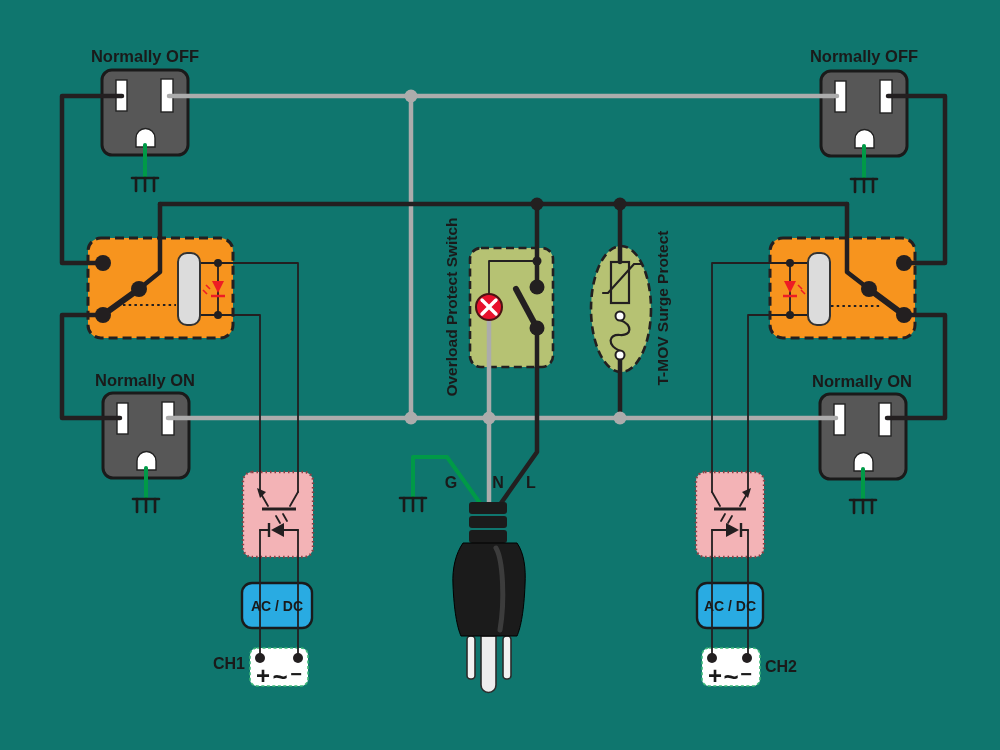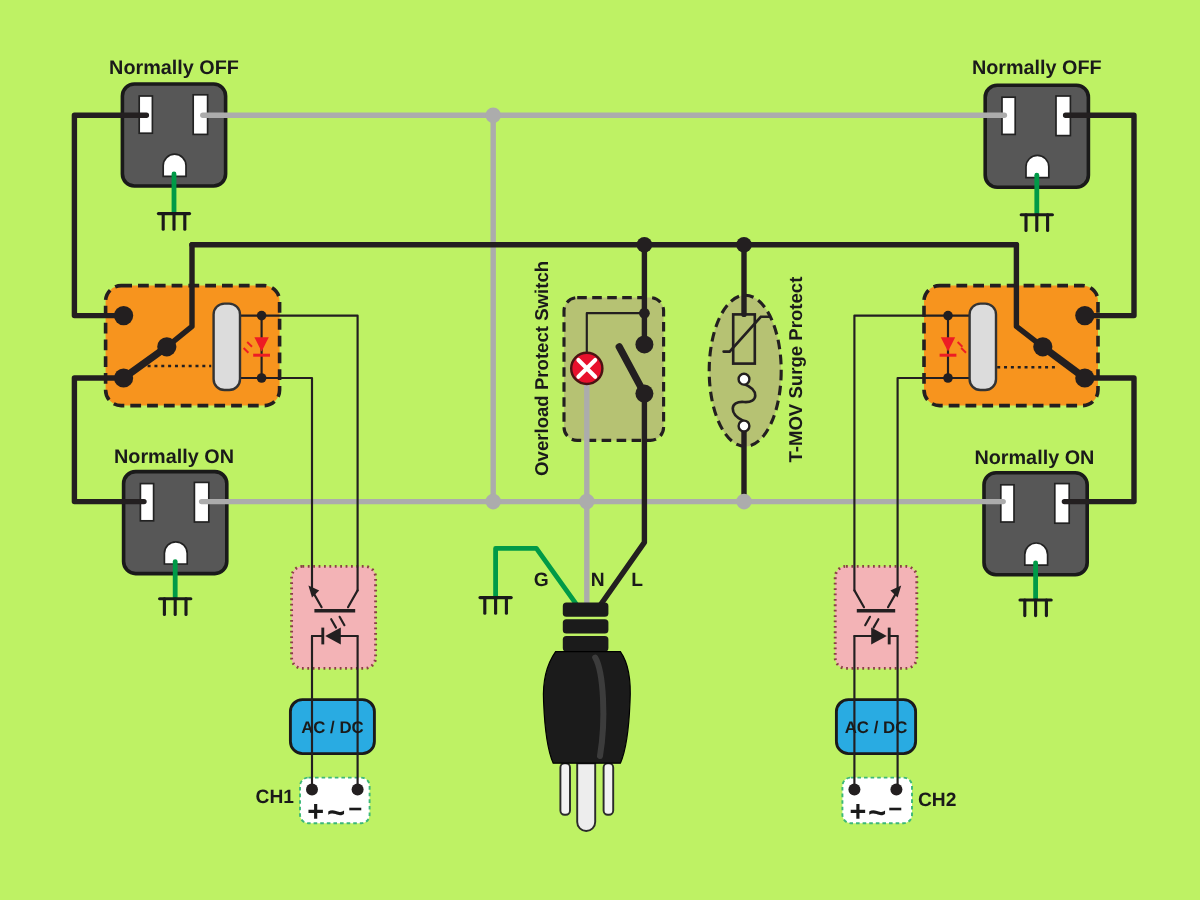--- a/index.html
+++ b/index.html
@@ -1,16 +1,16 @@
 <!DOCTYPE html>
 <html><head>
 <meta charset="utf-8">
 <style>
   html,body{margin:0;padding:0;background:#ffffff;}
-  .stage{width:1000px;height:750px;position:relative;background:#bef264;overflow:hidden;}
+  .stage{width:1000px;height:750px;position:relative;background:#0f766e;overflow:hidden;}
   svg{display:block;}
   .lbl{font-family:"Liberation Sans","DejaVu Sans",sans-serif;font-weight:bold;fill:#1a1a1a;}
   .wireG{stroke:#acacac;stroke-width:4.5;fill:none;stroke-linecap:round;stroke-linejoin:round;}
   .wireB{stroke:#231f20;stroke-width:4.5;fill:none;stroke-linecap:round;stroke-linejoin:round;}
   .wireT{stroke:#231f20;stroke-width:1.8;fill:none;stroke-linecap:round;stroke-linejoin:round;}
   .wireGr{stroke:#009a47;stroke-width:4;fill:none;stroke-linecap:round;stroke-linejoin:round;}
   .gnd{stroke:#1a1a1a;stroke-width:2.6;stroke-linecap:round;}
   .dotB{fill:#231f20;}
   .dotG{fill:#acacac;}
   .arm{stroke:#231f20;stroke-width:6;stroke-linecap:round;}

